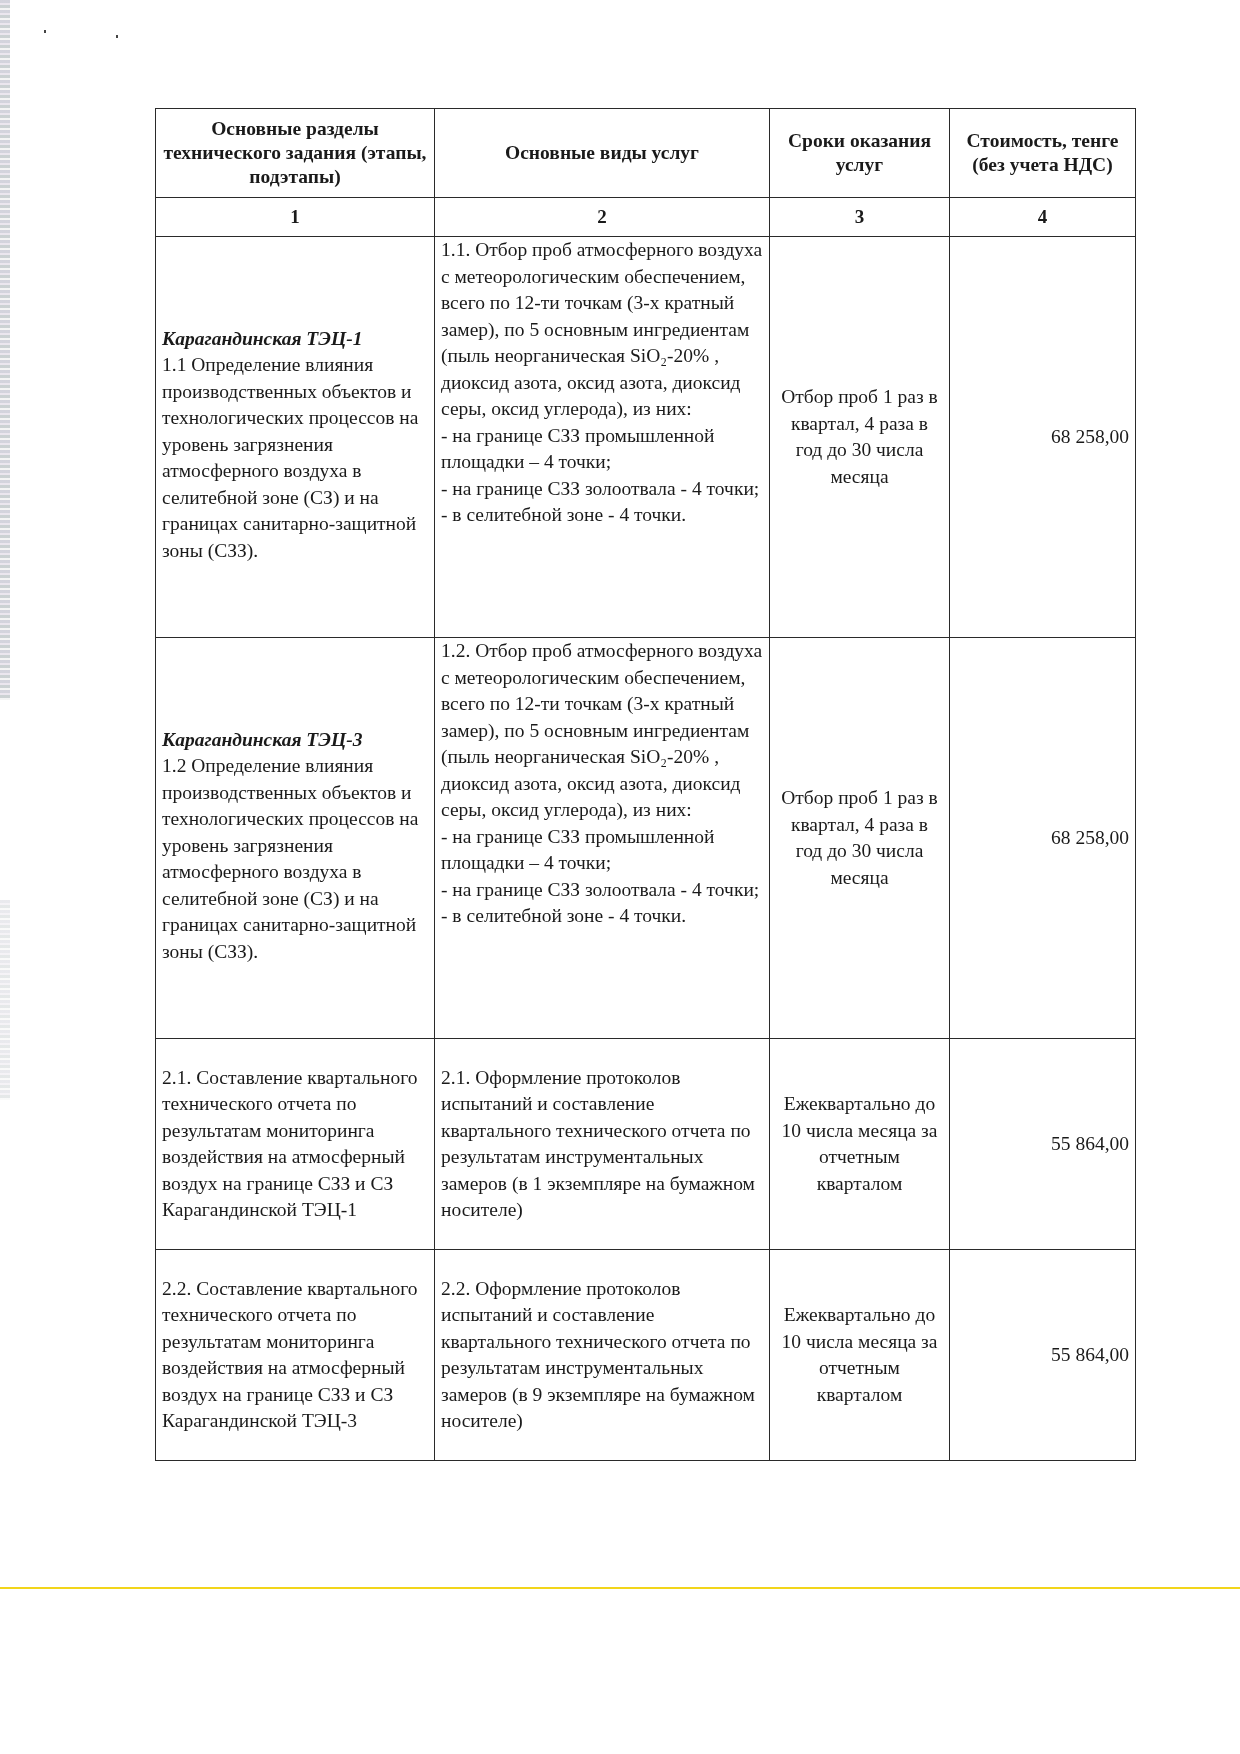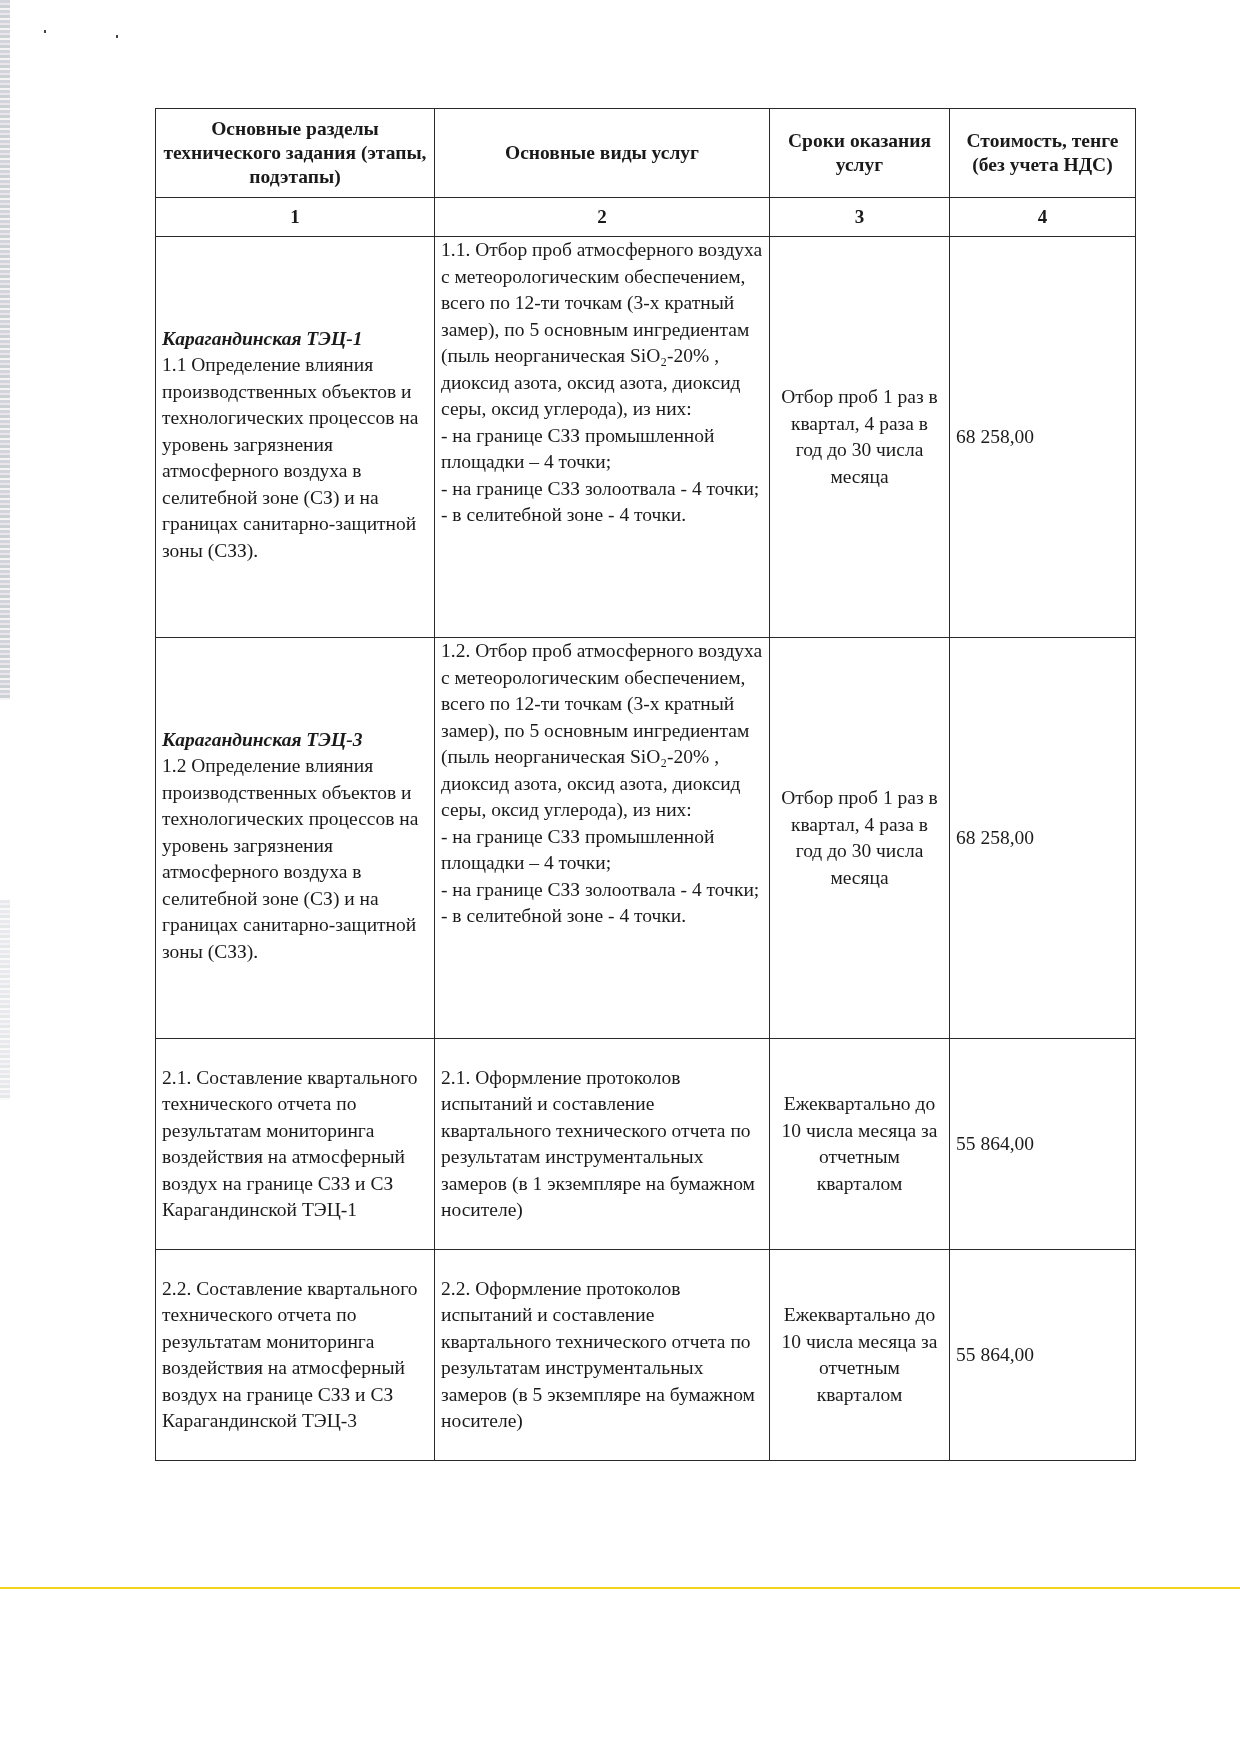--- a/index.html
+++ b/index.html
@@ -35,21 +35,21 @@
   .left { text-align: left; }
   .center { text-align: center; }
   .plant { font-weight: bold; font-style: italic; display: block; margin-top: 16px; }
   .pre { white-space: pre-line; }
   .svc { vertical-align: top; padding-top: 0; }
   .r11 td { height: 398px; }
   .r12 td { height: 398px; }
   .r21 td { height: 208px; }
   .r22 td { height: 208px; }
   .r23 td { height: 72px; }
-  .cost { text-align: left; }
+  .cost { text-align: right; }
 </style>
 </head>
 <body>
 
 <div class="scan-edge"></div>
 <div class="scan-edge low"></div>
 <div class="speck" style="left:44px;top:30px;"></div>
 <div class="speck" style="left:116px;top:35px;"></div>
 
 <table>
@@ -105,21 +105,21 @@
 
     <tr class="r21">
       <td class="left">2.1. Составление квартального технического отчета по результатам мониторинга воздействия на атмосферный воздух  на границе СЗЗ и СЗ Карагандинской ТЭЦ-1</td>
       <td class="left">2.1.  Оформление протоколов испытаний и составление квартального технического отчета по результатам инструментальных замеров (в 1 экземпляре на бумажном носителе)</td>
       <td class="center">Ежеквартально до 10 числа месяца за отчетным кварталом</td>
       <td class="cost">55 864,00</td>
     </tr>
 
     <tr class="r22">
       <td class="left">2.2. Составление квартального технического отчета по результатам мониторинга воздействия на атмосферный воздух  на границе СЗЗ и СЗ Карагандинской ТЭЦ-3</td>
-      <td class="left">2.2.  Оформление протоколов испытаний и составление квартального технического отчета по результатам инструментальных замеров (в 5 экземпляре на бумажном носителе)</td>
+      <td class="left">2.2.  Оформление протоколов испытаний и составление квартального технического отчета по результатам инструментальных замеров (в 9 экземпляре на бумажном носителе)</td>
       <td class="center">Ежеквартально до 10 числа месяца за отчетным кварталом</td>
       <td class="cost">55 864,00</td>
     </tr>
 
   </tbody>
 </table>
 
 <div class="yellow-line"></div>
 
 </body></html>

